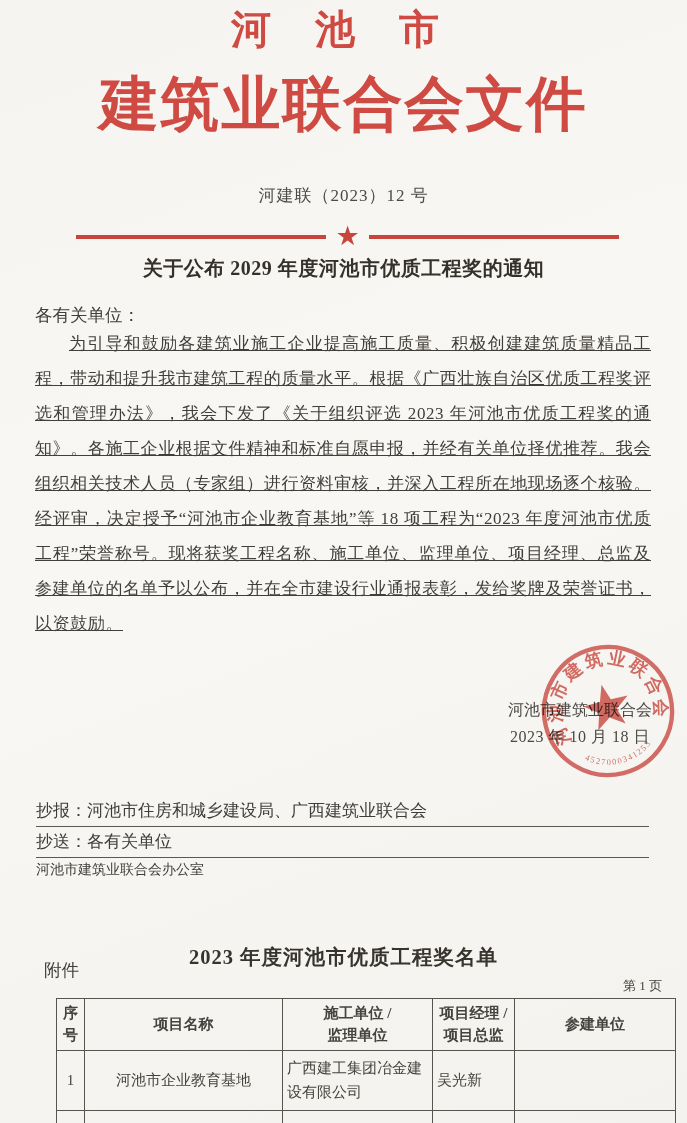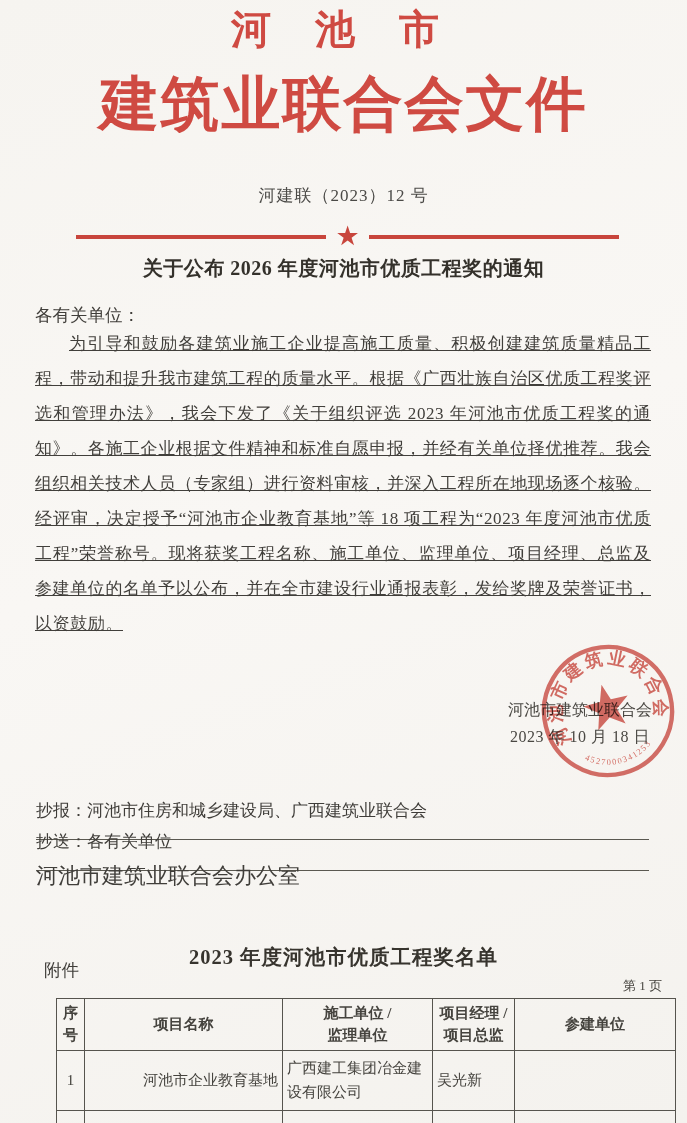--- a/index.html
+++ b/index.html
@@ -54,25 +54,25 @@
   .sig{top:700px;left:498px;width:164px;text-align:center;font-size:16px;color:#4a4843;}
   .sig .date{margin-top:6px;letter-spacing:0.5px;}
   .seal{
     top:641px;left:538px;width:140px;height:140px;
     transform:rotate(-14deg);
     opacity:.82;mix-blend-mode:multiply;
   }
   
   .copy1,.copy2{
     left:36px;width:613px;font-size:17px;color:#3f3d39;
-    padding-bottom:17px;border-bottom:1.6px solid #5a5850;
+    padding-bottom:4px;border-bottom:1.6px solid #5a5850;
   }
   .copy1{top:799px;}
   .copy2{top:830px;}
-  .office{top:861px;left:36px;font-size:22px;}
+  .office{top:861px;left:36px;font-size:14px;}
   
   .attlabel{top:912px;left:44px;font-size:17.5px;margin-top:46px;}
   .atttitle{
     top:943px;left:0;width:100%;text-align:center;
     font-size:20.5px;font-weight:bold;letter-spacing:1px;color:#37342e;
   }
   .pageind{top:977px;right:25px;font-size:13px;color:#46443f;}
   table.award{
     position:absolute;top:998px;left:56px;width:619px;
     border-collapse:collapse;table-layout:fixed;
@@ -81,41 +81,41 @@
   table.award th,table.award td{
     border:1.6px solid #56544e;
     vertical-align:middle;padding:2px 4px;
   }
   table.award th{
     font-weight:bold;text-align:center;
     white-space:pre-line;line-height:1.45;height:47px;
   }
   tr.r1 td{height:55px;}
   td.c-no{text-align:center;}
-  td.c-project{text-align:right;padding-left:8px;}
+  td.c-project{text-align:center;padding-left:8px;}
   td.c-contractor{text-align:left;padding-left:10px;line-height:1.55;}
   td.c-manager{}
   tr.partial td{height:12px;padding:0;}
 </style>
 </head>
 <body>
 
 <div class="page">
 
   <div class="abs org1">河 池 市</div>
   <div class="abs org2">建筑业联合会文件</div>
   <div class="abs docnum">河建联（2023）12 号</div>
 
   <div class="abs divider">
     <span class="dline"></span>
     <span class="dstar">★</span>
     <span class="dline"></span>
   </div>
 
-  <div class="abs title">关于公布 2026 年度河池市优质工程奖的通知</div>
+  <div class="abs title">关于公布 2029 年度河池市优质工程奖的通知</div>
   <div class="abs salutation">各有关单位：</div>
   <div class="abs bodytext">为引导和鼓励各建筑业施工企业提高施工质量、积极创建建筑质量精品工程，带动和提升我市建筑工程的质量水平。根据《广西壮族自治区优质工程奖评选和管理办法》，我会下发了《关于组织评选 2023 年河池市优质工程奖的通知》。各施工企业根据文件精神和标准自愿申报，并经有关单位择优推荐。我会组织相关技术人员（专家组）进行资料审核，并深入工程所在地现场逐个核验。经评审，决定授予“河池市企业教育基地”等 18 项工程为“2023 年度河池市优质工程”荣誉称号。现将获奖工程名称、施工单位、监理单位、项目经理、总监及参建单位的名单予以公布，并在全市建设行业通报表彰，发给奖牌及荣誉证书，以资鼓励。</div>
 
 
   <div class="abs sig">
     <div>河池市建筑业联合会</div>
     <div class="date">2023 年 10 月 18 日</div>
   </div>
 
   <svg class="abs seal" viewBox="0 0 140 140" xmlns="http://www.w3.org/2000/svg">

